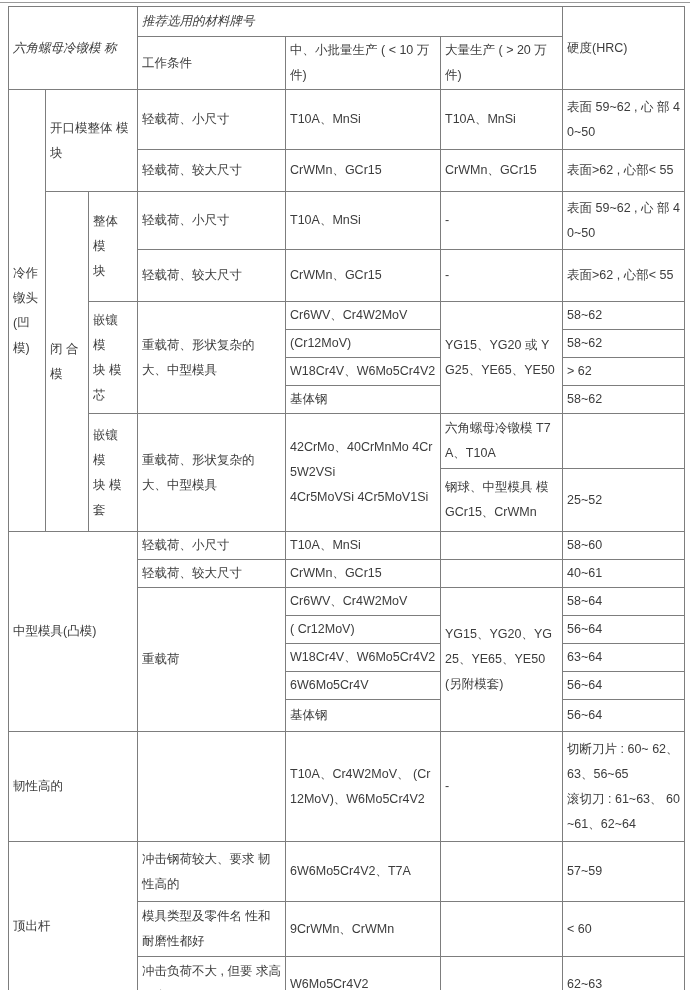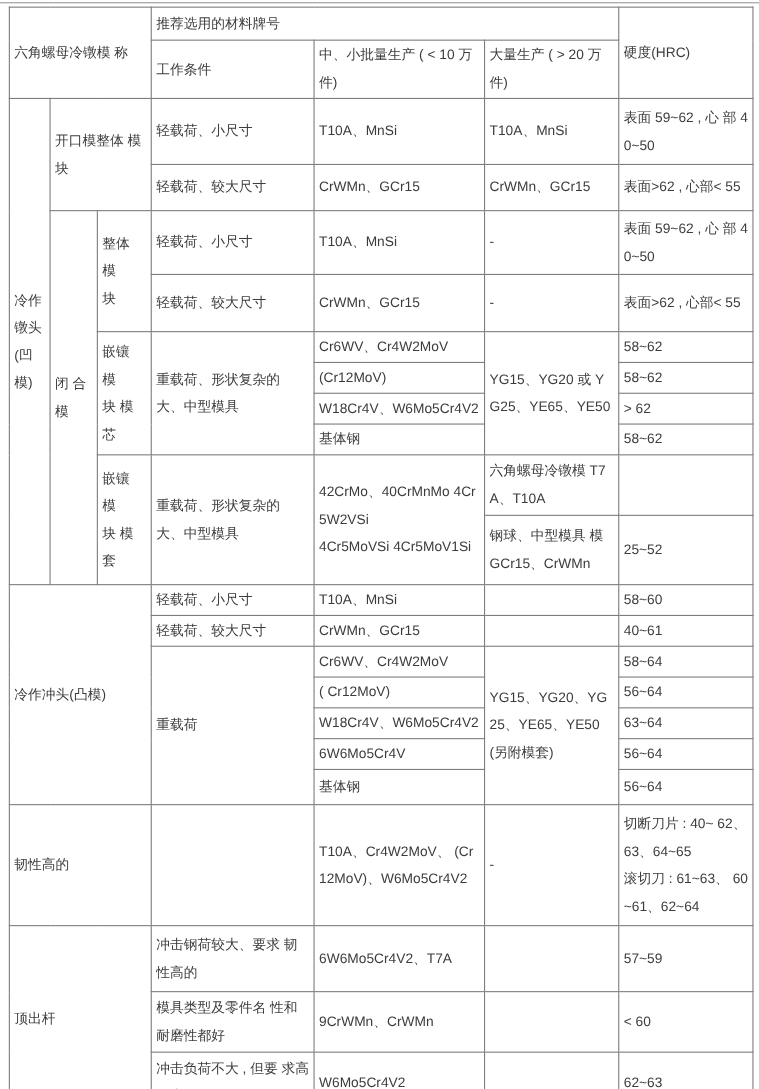--- a/index.html
+++ b/index.html
@@ -18,21 +18,21 @@
     border:1px solid #7d7d7d;
     font-size:12.5px;
     line-height:25px;
     padding:1px 4px;
     vertical-align:middle;
     text-align:left;
     white-space:pre-wrap;
     word-break:break-all;
     overflow:hidden;
   }
-  td.va-top{vertical-align:top;padding-top:4px;}
+  td.va-top{vertical-align:top;padding-top:4px;font-style:italic;}
 </style>
 </head>
 <body>
 
 <div class="top-rule"></div>
 
 <table class="mat">
   <colgroup>
     <col style="width:37px">
       <col style="width:43px">
@@ -121,21 +121,21 @@
 4Cr5MoVSi 4Cr5MoV1Si</td>
     <td>六角螺母冷镦模 T7A、T10A</td>
     <td></td>
   </tr>
   <tr style="height:63px">
     <td>钢球、中型模具 模 GCr15、CrWMn</td>
     <td>25~52</td>
   </tr>
 
   <tr style="height:28px">
-    <td colspan="3" rowspan="7">冷作冲头(凸模)</td>
+    <td colspan="3" rowspan="7">中型模具(凸模)</td>
     <td>轻载荷、小尺寸</td>
     <td>T10A、MnSi</td>
     <td></td>
     <td>58~60</td>
   </tr>
   <tr style="height:27px">
     <td>轻载荷、较大尺寸</td>
     <td>CrWMn、GCr15</td>
     <td></td>
     <td>40~61</td>
@@ -162,21 +162,21 @@
   <tr style="height:32px">
     <td>基体钢</td>
     <td>56~64</td>
   </tr>
 
   <tr style="height:110px">
     <td colspan="3">韧性高的</td>
     <td></td>
     <td>T10A、Cr4W2MoV、 (Cr12MoV)、W6Mo5Cr4V2</td>
     <td>-</td>
-    <td>切断刀片 : 40~ 62、63、64~65
+    <td>切断刀片 : 60~ 62、63、56~65
 滚切刀 : 61~63、 60~61、62~64</td>
   </tr>
 
   <tr style="height:60px">
     <td colspan="3" rowspan="3">顶出杆</td>
     <td>冲击钢荷较大、要求 韧性高的</td>
     <td>6W6Mo5Cr4V2、T7A</td>
     <td></td>
     <td>57~59</td>
   </tr>

